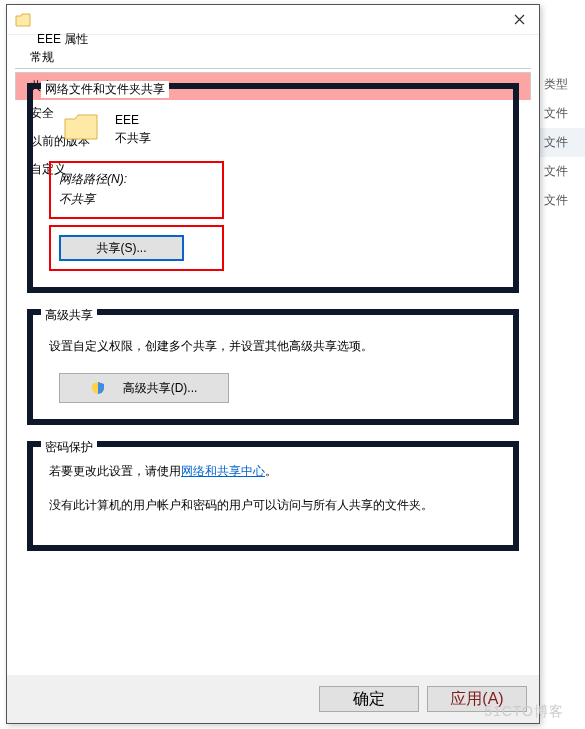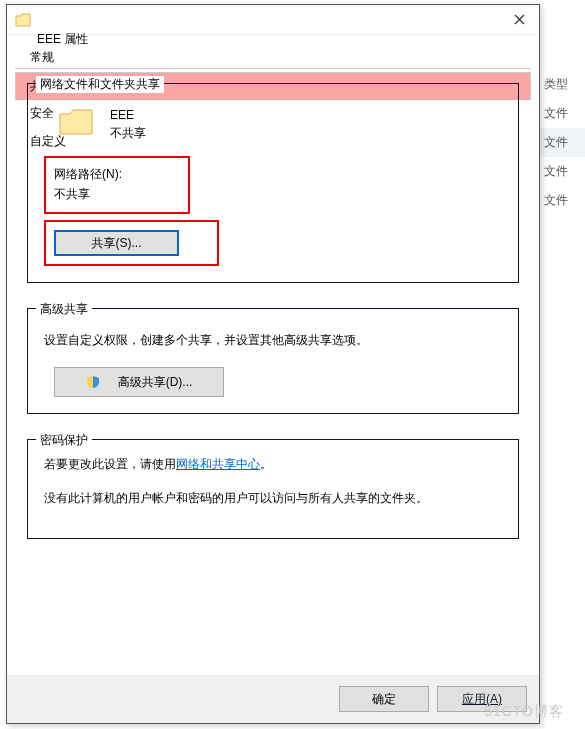--- a/index.html
+++ b/index.html
@@ -8,36 +8,36 @@
     .backdrop div { padding: 6px 9px 6px 4px; }
     .dialog { position: absolute; left: 6px; top: 4px; width: 534px; height: 720px; background: #fff; border: 1px solid #555; box-shadow: 2px 2px 6px rgba(0,0,0,0.2); }
     .titlebar { height: 30px; display: flex; align-items: center; padding: 0 8px; border-bottom: 1px solid #eee; }
     .folder-icon { width: 16px; height: 14px; margin-right: 6px; }
     .title-text { flex: 1; font-size: 12px; margin-top: 40px; }
     .close-btn { width: 40px; height: 30px; display: flex; align-items: center; justify-content: center; font-size: 14px; cursor: pointer; margin-right: -8px; }
     .tabrow { display: flex; border-bottom: 1px solid #ccc; margin: 8px 8px 0 8px; position: relative; height: 26px; flex-direction: column; }
     .tab { padding: 5px 14px; font-size: 12px; border: 1px solid transparent; border-bottom: none; cursor: pointer; position: relative; }
     .tab.active { background: #fca5a5; border-color: #ccc; top: 1px; border-top: 1px solid #ccc; }
     .tabcontent { padding: 14px 20px 10px 20px; }
-    .groupbox { border: 1px solid #0f172a; padding: 14px 24px 16px 16px; margin-bottom: 25px; position: relative; }
+    .groupbox { border: 6px solid #0f172a; padding: 14px 24px 16px 16px; margin-bottom: 16px; position: relative; }
     .grouplabel { position: absolute; top: -8px; left: 8px; background: #fff; padding: 0 4px; font-size: 12px; }
     .folder-row { display: flex; align-items: flex-start; margin: 8px 0 14px 14px; }
     .big-folder { width: 36px; height: 30px; margin-right: 16px; }
-    .redbox1 { border: 2px solid #e00; padding: 6px 8px 8px 8px; width: 146px; margin-bottom: 6px; }
+    .redbox1 { border: 2px solid #e00; padding: 6px 8px 8px 8px; width: 175px; margin-bottom: 6px; font-style: italic; }
     .path-lines div { line-height: 20px; }
     .redbox2 { border: 2px solid #e00; padding: 8px; width: 175px; }
     .share-btn { width: 125px; height: 26px; background: #e1e1e1; border: 2px solid #0a64c8; font-size: 12px; cursor: pointer; display: flex; align-items: center; justify-content: center; }
     .adv-desc { margin: 8px 0 18px 0; line-height: 18px; }
     .adv-btn { width: 170px; height: 30px; background: #e1e1e1; border: 1px solid #aaa; display: flex; align-items: center; justify-content: center; cursor: pointer; margin-left: 10px; gap: 12px; }
     .shield { width: 14px; height: 14px; margin-right: 6px; }
     .pwd-text { line-height: 20px; margin-bottom: 14px; }
     .linklike { color: #0066cc; text-decoration: underline; cursor: pointer; }
     .btnbar { position: absolute; bottom: 0; left: 0; right: 0; height: 48px; background: #f0f0f0; display: flex; justify-content: flex-end; align-items: center; padding-right: 12px; gap: 8px; }
-    .dlg-btn { width: 90px; height: 26px; background: #e1e1e1; border: 1px solid #aaa; font-size: 12px; cursor: pointer; display: flex; align-items: center; justify-content: center; }
-    .dlg-btn.disabled { color: #0f172a; cursor: default; text-decoration: underline; }
+    .dlg-btn { width: 100px; height: 26px; background: #e1e1e1; border: 1px solid #aaa; font-size: 16px; cursor: pointer; display: flex; align-items: center; justify-content: center; }
+    .dlg-btn.disabled { color: #7f1d1d; cursor: default; }
     .watermark { position: absolute; bottom: 8px; right: 21px; font-size: 14px; color: #ccc; letter-spacing: 1px; }
   </style>
 </head>
 <body>
 
 <div class="backdrop">
   <div>类型</div>
   <div>文件</div>
   <div style="background:#eef3f8;">文件</div>
   <div>文件</div>
@@ -54,20 +54,21 @@
       <svg width="11" height="11" viewBox="0 0 11 11">
           <path d="M1 1 L10 10 M10 1 L1 10" stroke="#333" stroke-width="1.2"></path>
         </svg>
     </div>
   </div>
 
   <div class="tabrow">
     <div class="tab">常规</div>
     <div class="tab active">共享</div>
     <div class="tab">安全</div>
+    <div class="tab">以前的版本</div>
     <div class="tab">自定义</div>
   </div>
 
   <div class="tabcontent">
 
     <div class="groupbox">
       <div class="grouplabel">网络文件和文件夹共享</div>
       <div class="folder-row">
         <svg class="big-folder" viewBox="0 0 36 30">
             <path d="M2 8 L12 8 L15 4 L34 4 L34 28 L2 28 Z" fill="#ffe9a6" stroke="#d9b34a"></path>

